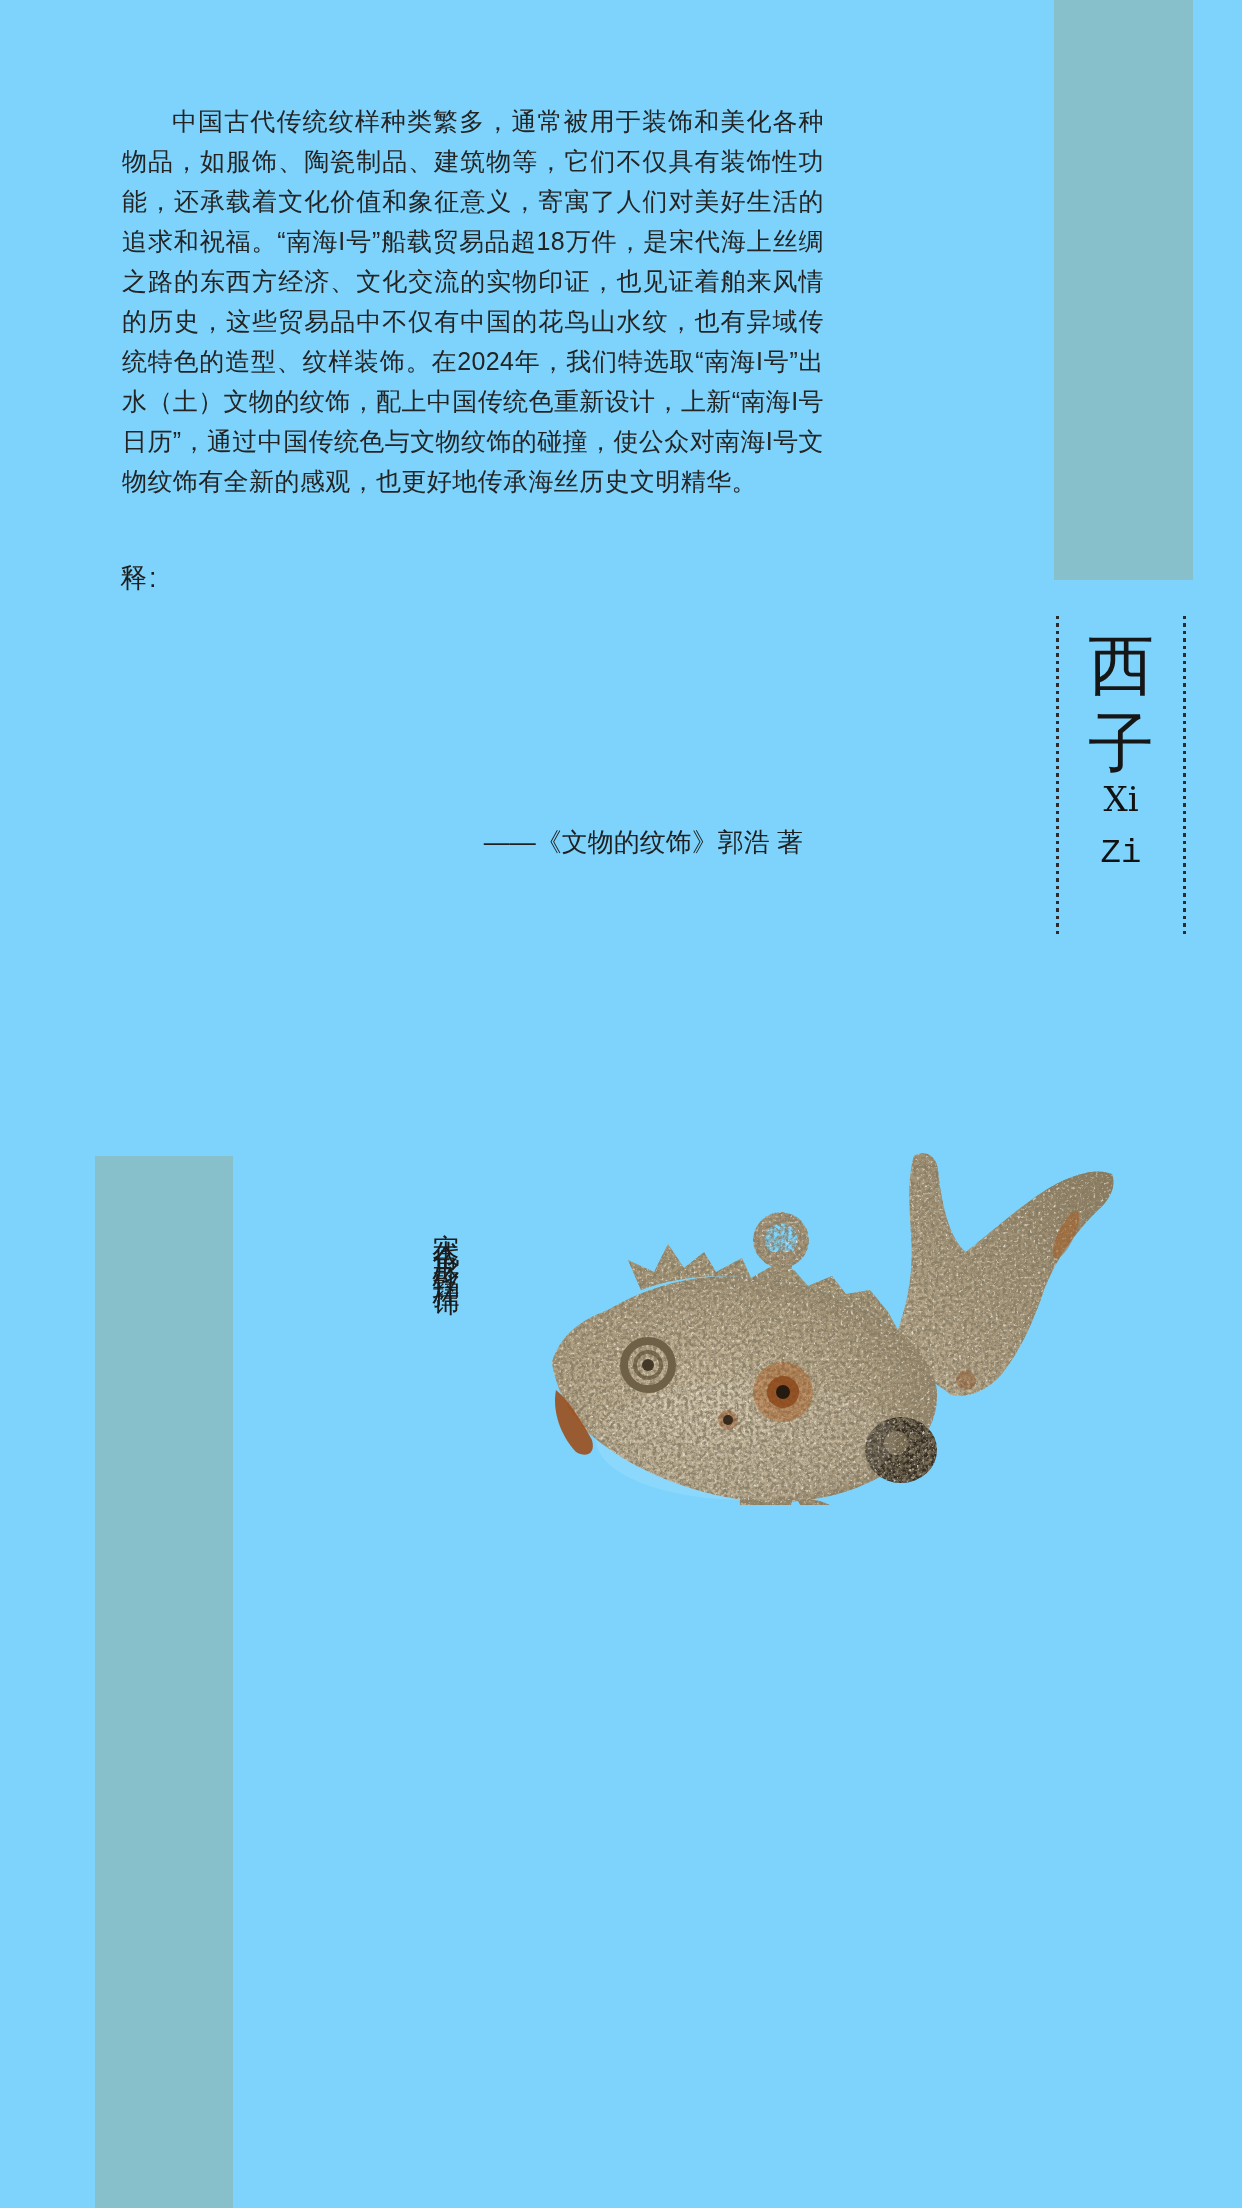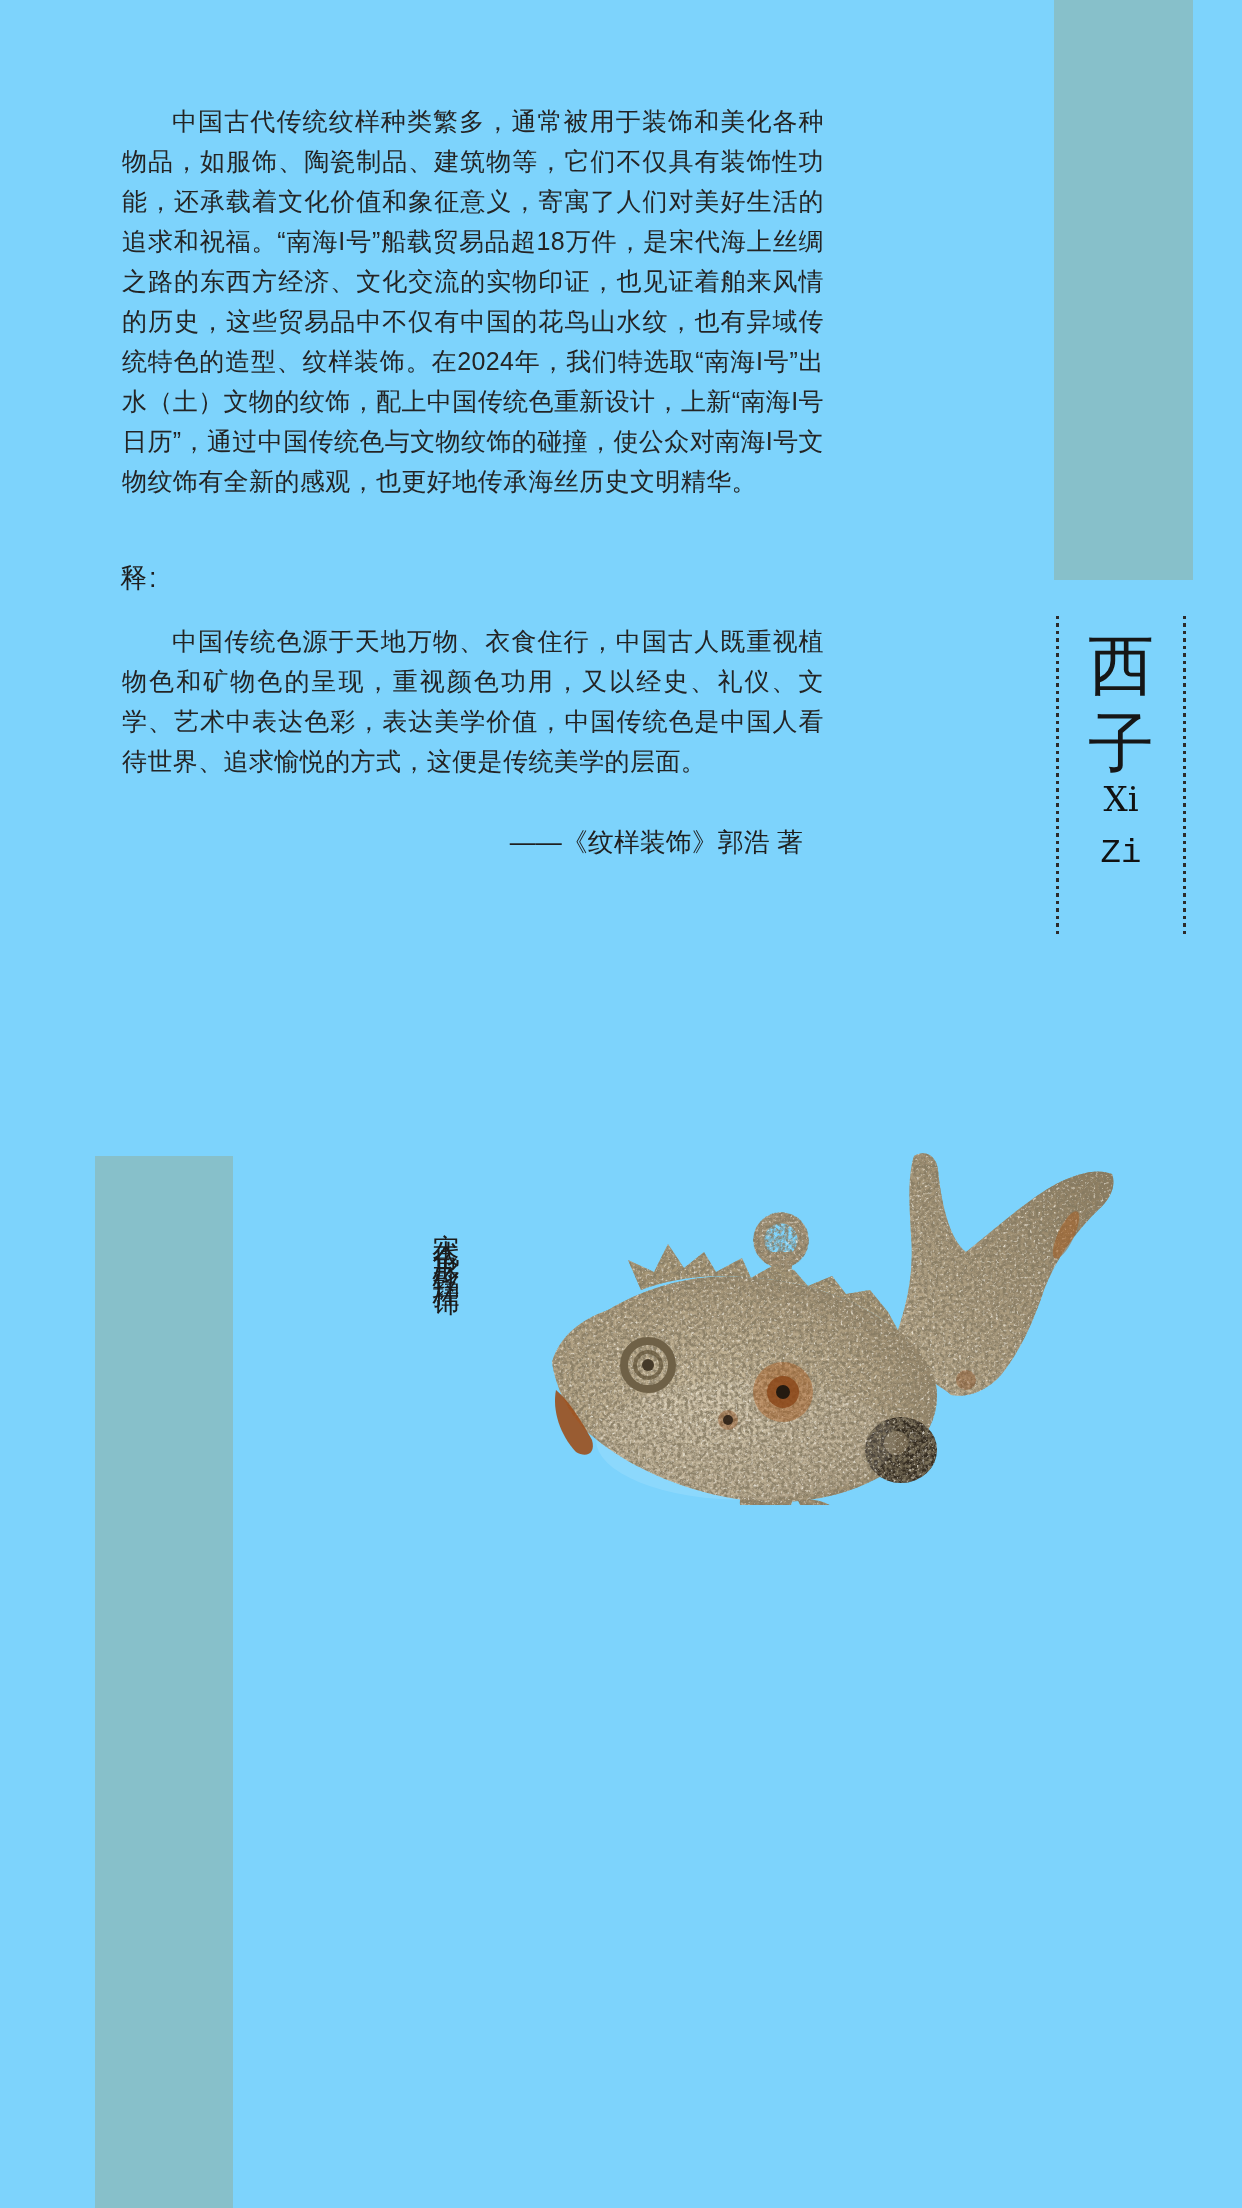--- a/index.html
+++ b/index.html
@@ -55,23 +55,22 @@
 
 <div class="page">
 
   <div class="accent top-right"></div>
   <div class="accent left-mid"></div>
 
   <p class="para para1">中国古代传统纹样种类繁多，通常被用于装饰和美化各种物品，如服饰、陶瓷制品、建筑物等，它们不仅具有装饰性功能，还承载着文化价值和象征意义，寄寓了人们对美好生活的追求和祝福。“南海I号”船载贸易品超18万件，是宋代海上丝绸之路的东西方经济、文化交流的实物印证，也见证着舶来风情的历史，这些贸易品中不仅有中国的花鸟山水纹，也有异域传统特色的造型、纹样装饰。在2024年，我们特选取“南海I号”出水（土）文物的纹饰，配上中国传统色重新设计，上新“南海I号日历”，通过中国传统色与文物纹饰的碰撞，使公众对南海I号文物纹饰有全新的感观，也更好地传承海丝历史文明精华。</p>
 
   <div class="shi">释:</div>
 
-  <p class="para para2">中国传统色源于天地万物、衣食住行，中国古人既重视植物色和矿物色的呈现，重视颜色功用，又以经史、礼仪、文学、艺术中表达色彩，表达美学价值，中国传统色是中国人看待世界、追求愉悦的方式，这便是传统美学的层面。</p>
 
-  <div class="attr">——《纹样装饰》郭浩 著</div>
+  <div class="attr">——《文物的纹饰》郭浩 著</div>
 
   <div class="rail">
     <span class="dash l"></span>
     <span class="dash r"></span>
     <span class="rail-char c1">西</span>
     <span class="rail-char c2">子</span>
     <span class="rail-rom r1">Xi</span>
     <span class="rail-rom r2">Zi</span>
   </div>
 

